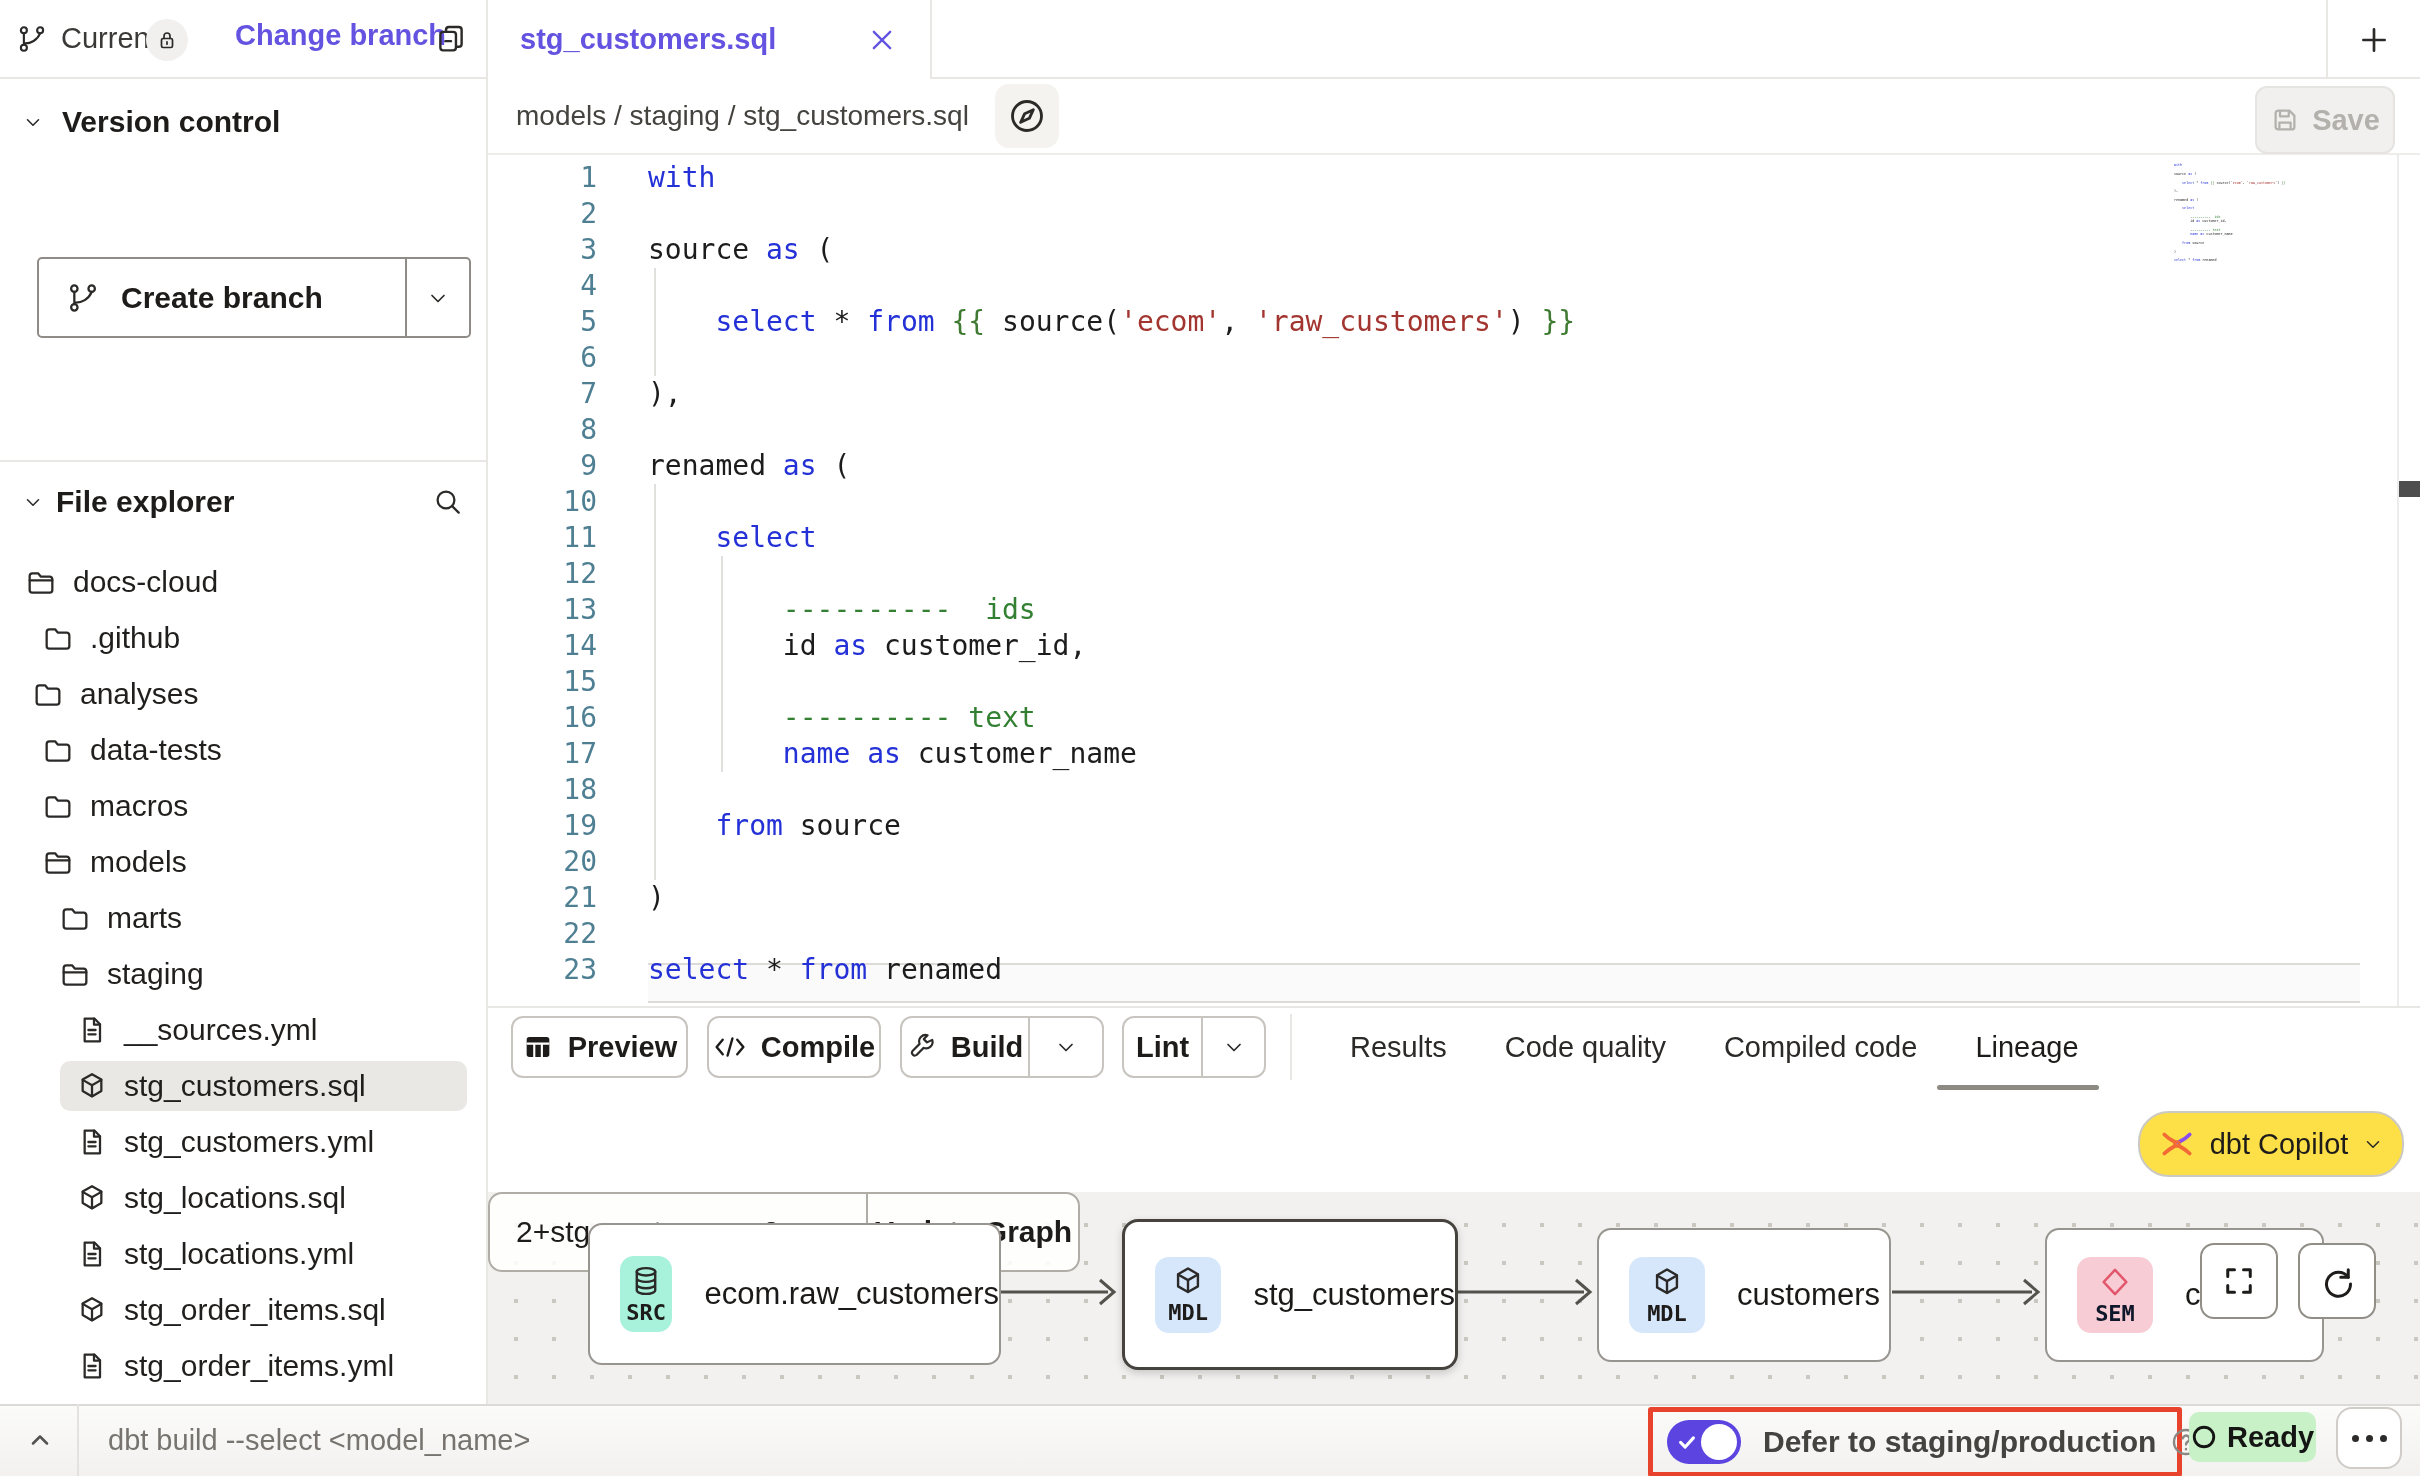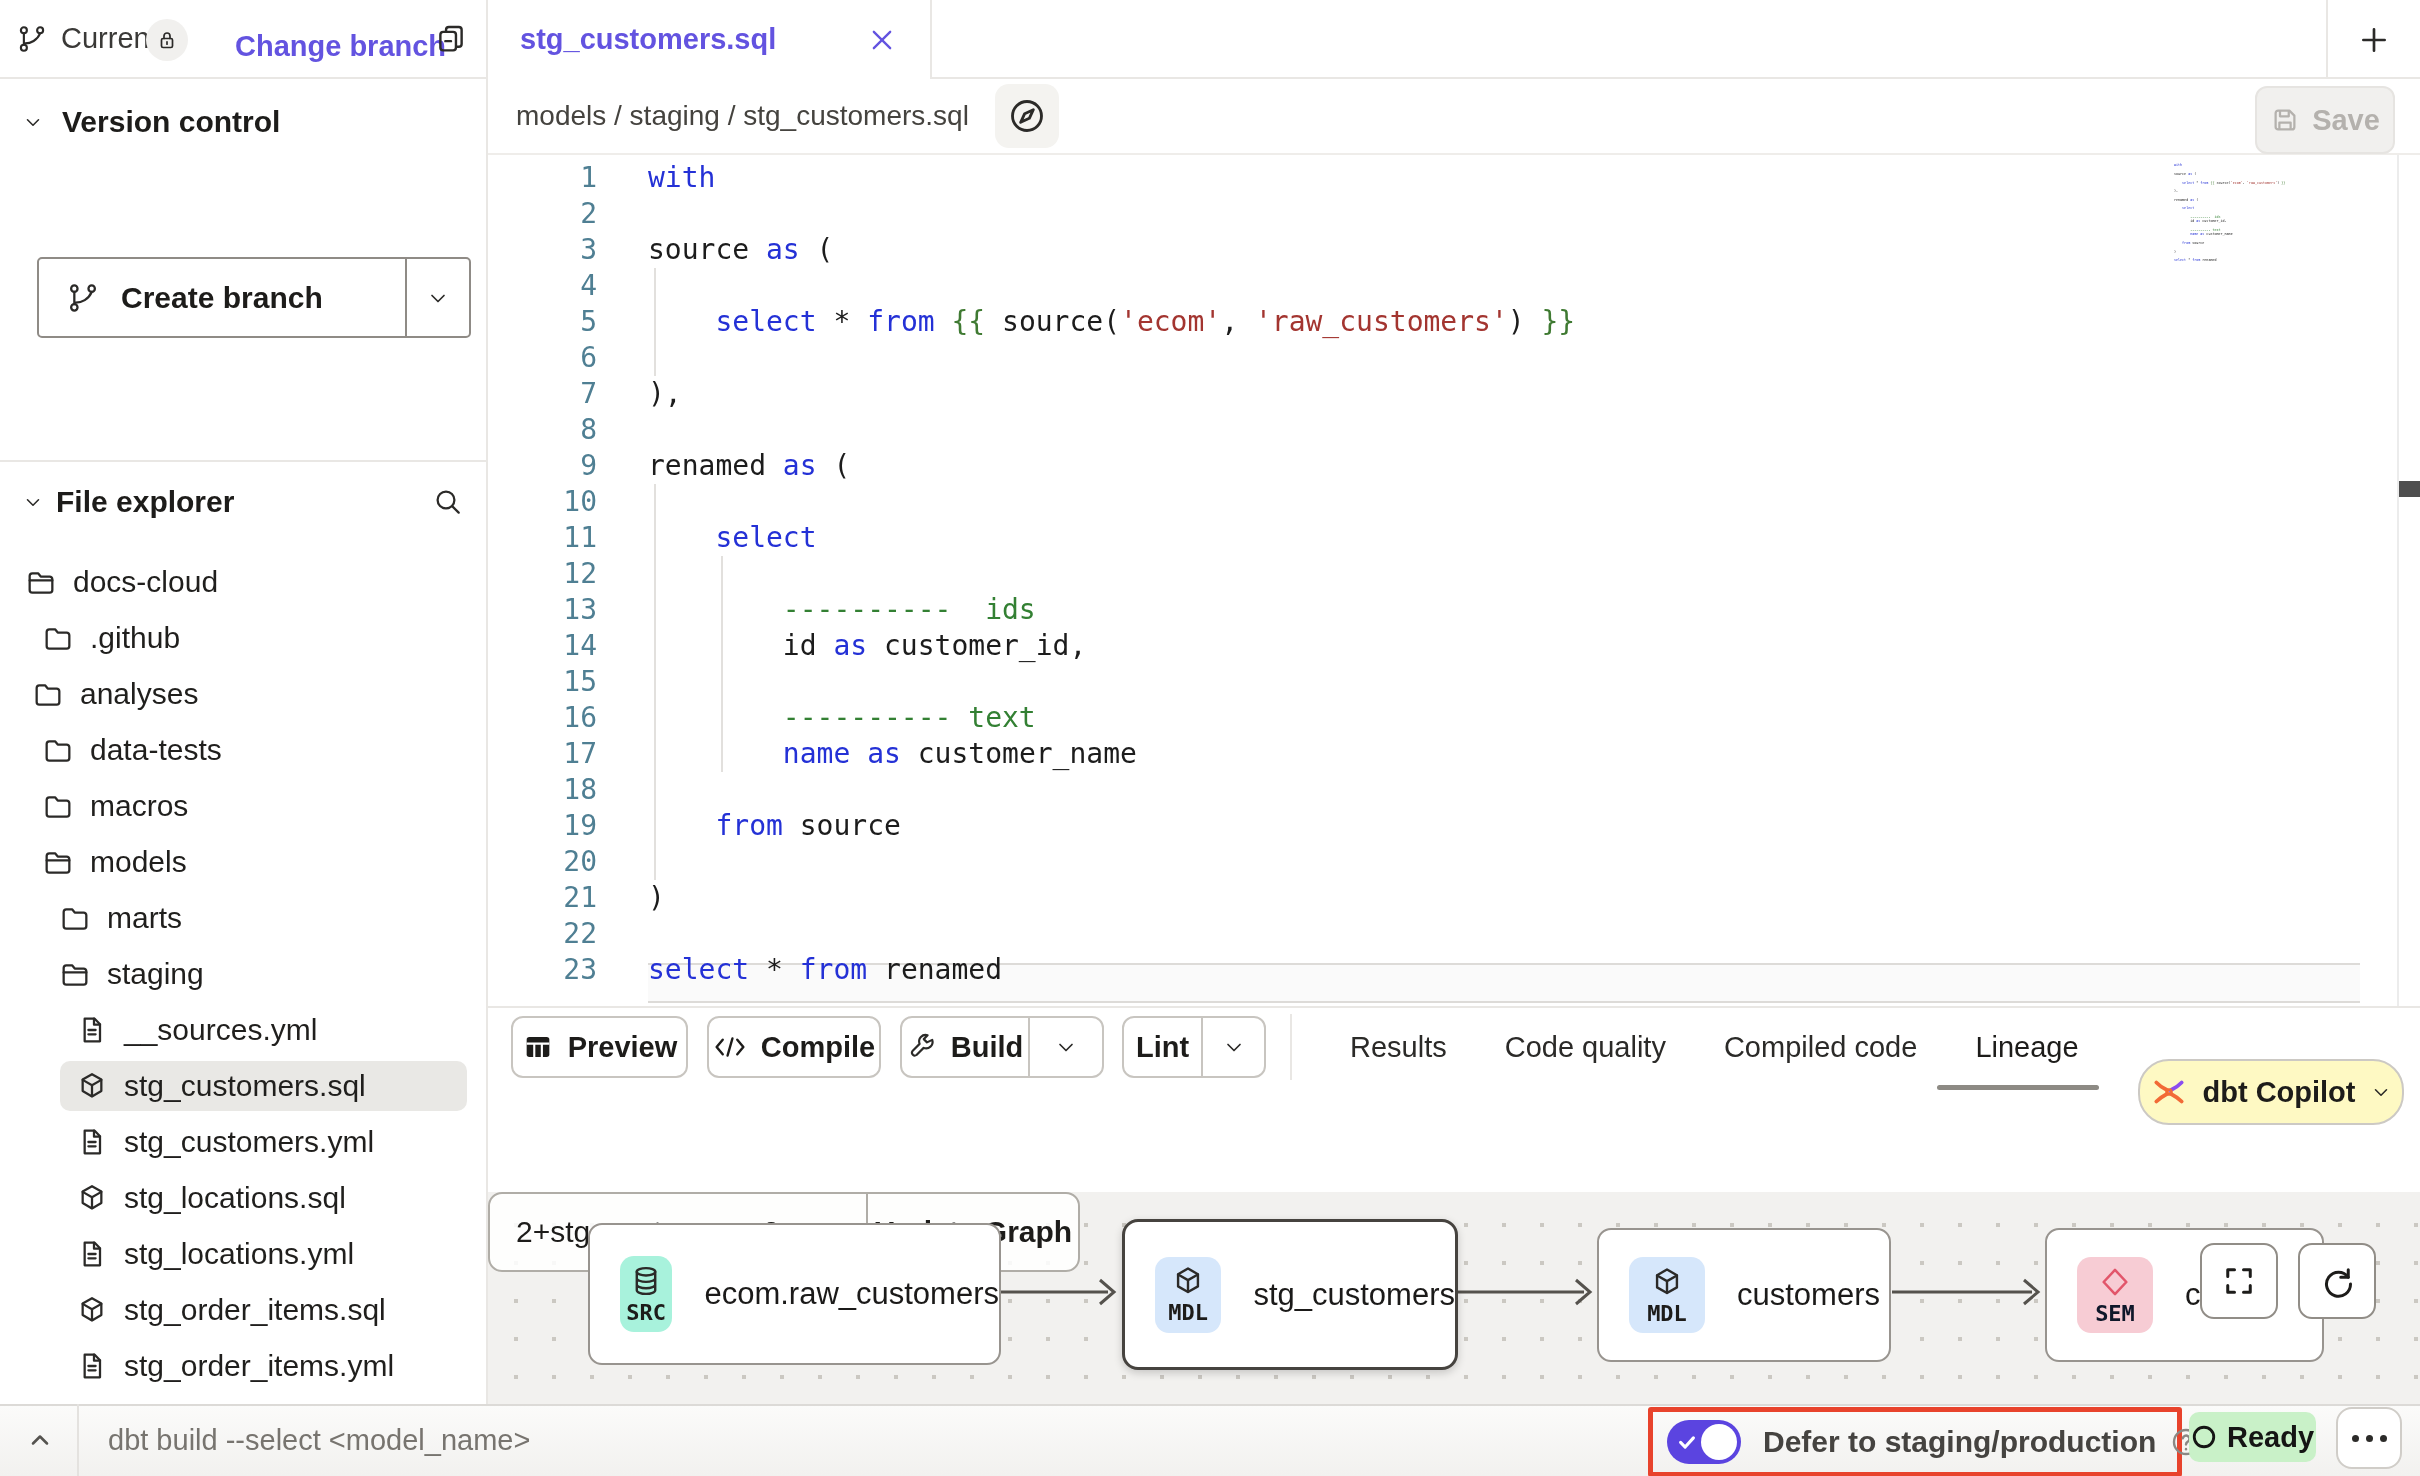--- a/index.html
+++ b/index.html
@@ -42,22 +42,22 @@
   .editor-thumb{left:1911px;top:326px;width:21px;height:16px;background:#4e4e4e;}
   .editor-bottom{left:486px;top:1006px;width:1934px;height:0;border-top:2px solid #e9e7e4;}
   
   .btn{position:absolute;top:1016px;height:62px;border:2px solid #c8c5c0;border-radius:12px;background:#fff;
        display:flex;align-items:center;box-sizing:border-box;font-size:29px;color:#1d1c1a;font-weight:600;}
   .btn .sect{display:flex;align-items:center;justify-content:center;height:100%;gap:14px;}
   .vdiv{border-left:2px solid #c8c5c0;height:100%;}
   .panel-divider{left:1290px;top:1014px;width:0;height:66px;border-left:2px solid #e9e7e4;}
   .panel-tabs{left:1350px;top:1016px;height:62px;display:flex;align-items:center;gap:58px;font-size:29px;color:#2b2a28;}
   .tab-underline{left:1937px;top:1085px;width:162px;height:5px;background:#8d8a84;border-radius:3px;}
-  .copilot{left:2138px;top:1059px;width:262px;height:62px;border:2px solid #ccc9c4;border-radius:31px;background:#fef9c3;
-           display:flex;align-items:center;justify-content:center;gap:14px;font-size:29px;font-weight:700;}
+  .copilot{left:2138px;top:1111px;width:262px;height:62px;border:2px solid #ccc9c4;border-radius:31px;background:#fde047;
+           display:flex;align-items:center;justify-content:center;gap:14px;font-size:29px;font-weight:400;}
   
   .canvas{left:488px;top:1192px;width:1932px;height:212px;background:#f2f1ef;
           background-image:radial-gradient(#cbc8c2 2.2px, transparent 2.3px);background-size:38px 38px;background-position:9px 14px;}
   .node{position:absolute;background:#fff;border:2px solid #989items48f;border-radius:14px;display:flex;align-items:center;z-index:2;}
   .node-badge{width:76px;height:76px;border-radius:14px;margin-left:30px;display:flex;flex-direction:column;align-items:center;justify-content:center;gap:2px;}
   .node-badge .bt{font:600 22px "DejaVu Sans Mono", monospace;color:#1d1c1a;}
   .node-label{margin-left:32px;font-size:31px;color:#1b1a19;white-space:nowrap;}
   .overlay-bar{left:1070px;top:49px;width:592px;height:80px;background:rgba(255,255,255,0.87);border:2px solid #b0ada7;border-radius:14px;
                display:flex;align-items:stretch;z-index:4;box-sizing:border-box;}
   .ov-input{flex:1;display:flex;align-items:center;padding-left:26px;font-size:30px;color:#1d1c1a;}
@@ -95,21 +95,21 @@
       </span>
     <span style="font-size:29px;color:#3a3937;margin-left:14px;">Current</span>
     <span class="abs" style="left:146px;top:19px;width:42px;height:42px;border-radius:50%;background:#f1f0ee;display:flex;align-items:center;justify-content:center;">
       <span class="icon" style="width:24px;height:24px;">
           <svg viewBox="0 0 24 24" fill="none" stroke="#2b2a28" stroke-width="1.7" stroke-linecap="round" stroke-linejoin="round">
             <rect x="6.5" y="10.5" width="11" height="9" rx="1.6"></rect>
             <path d="M9 10.5V8a3 3 0 0 1 6 0v2.5 M12 13.8v2.4"></path>
           </svg>
         </span>
     </span>
-    <a style="position:absolute;left:235px;top:30px;font-size:29px;font-weight:600;color:#6353e0;text-decoration:none;cursor:pointer;">Change branch</a>
+    <a style="position:absolute;left:235px;top:19px;font-size:29px;font-weight:600;color:#6353e0;text-decoration:none;cursor:pointer;">Change branch</a>
     <span class="icon abs" style="left:434px;top:22px;width:34px;height:34px;cursor:pointer;">
         <svg viewBox="0 0 24 24" fill="none" stroke="#2b2a28" stroke-width="1.7" stroke-linecap="round" stroke-linejoin="round">
           <rect x="4.5" y="7" width="11" height="13" rx="2"></rect>
           <path d="M8.5 7V5.5a2 2 0 0 1 2-2h7a2 2 0 0 1 2 2v10a2 2 0 0 1-2 2H16 M8 13.5h4"></path>
         </svg>
       </span>
   </div>
 
   <div class="abs tabbar"></div>
   <div class="abs active-tab row" style="justify-content:space-between;padding:0 34px;box-sizing:border-box;">

